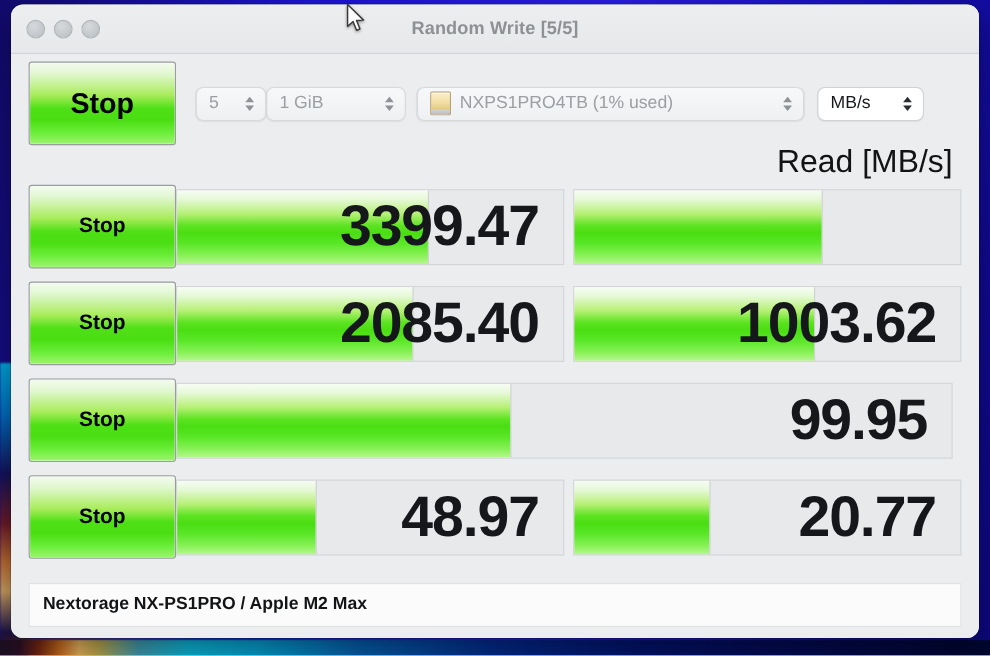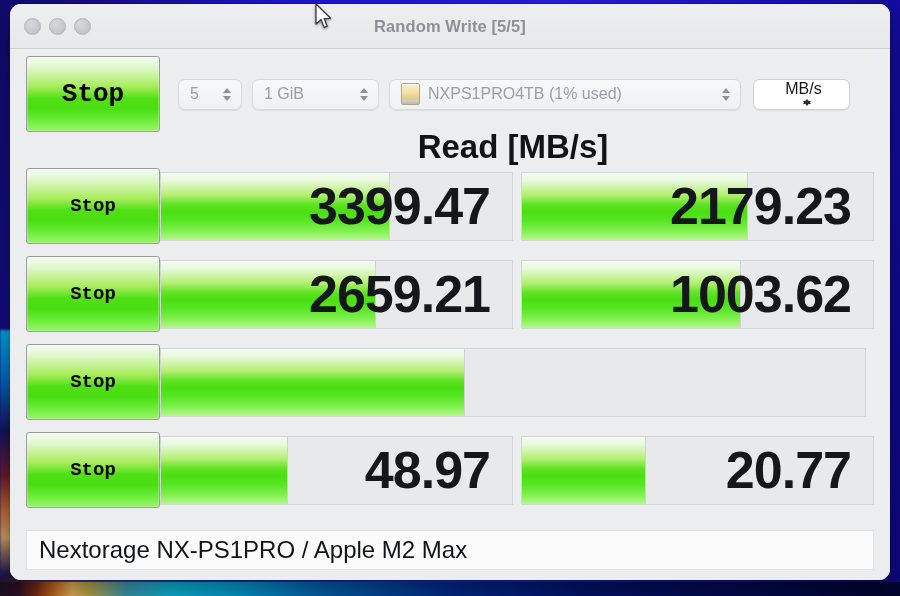--- a/index.html
+++ b/index.html
@@ -157,21 +157,20 @@
        #6bee3a 86%,
        #9df46e 100%);
     color: #000;
     font-weight: bold;
     font-size: 26px;
     display: flex;
     align-items: center;
     justify-content: center;
     cursor: pointer;
     box-shadow: inset 0 0 0 0.5px rgba(255,255,255,0.5);
-    font-family: Liberation Mono, monospace;
   }
   .stop-btn.small { font-size: 19px; }
 
   .popup {
     height: 31px;
     border-radius: 7px;
     background: linear-gradient(180deg,#f7f8f9 0%, #eef0f1 100%);
     border: 0.5px solid #d7dadd;
     box-shadow: 0 0.5px 1px rgba(0,0,0,0.07);
     display: flex;
@@ -180,21 +179,20 @@
     padding: 0 7px 0 11px;
     color: #9b9ea2;
     font-size: 16px;
     cursor: pointer;
     box-sizing: border-box;
   }
   .popup.plain {
     background: #ffffff;
     border: 0.5px solid #d0d3d6;
     color: #15171a;
-    flex-direction: column;
   }
   .popup .lbl { white-space: nowrap; overflow: hidden; }
   .chev {
     width: 13px; height: 19px;
     flex: 0 0 13px;
     position: relative;
     margin-left: 8px;
   }
   .chev::before, .chev::after {
     content: "";
@@ -203,21 +201,21 @@
     width: 0; height: 0;
     border-left: 4.5px solid transparent;
     border-right: 4.5px solid transparent;
   }
   .chev::before { top: 3px; border-bottom: 5px solid #8e9195; }
   .chev::after  { bottom: 3px; border-top: 5px solid #8e9195; }
   .popup.plain .chev::before { border-bottom-color: #2b2e31; }
   .popup.plain .chev::after  { border-top-color: #2b2e31; }
 
   .pop-count { width: 64px; margin-left: 18px; }
-  .pop-size  { width: 127px; margin-left: 10px; }
+  .pop-size  { width: 127px; }
   .pop-drive { width: 352px; margin-left: 10px; text-align: right; }
   .pop-unit  { width: 97px; margin-left: 12px; }
 
   .drive-icon {
     width: 17px; height: 20px;
     flex: 0 0 17px;
     margin-right: 8px;
     border-radius: 2px;
     background: linear-gradient(180deg,#fbf0cc 0%, #f2dfa4 45%, #e3c87c 80%, #cfcfcf 82%, #b9bcbe 100%);
     border: 0.5px solid #b6a477;
@@ -227,23 +225,23 @@
 
   
   .headrow {
     display: flex;
     height: 44px;
     flex: 0 0 44px;
     align-items: center;
   }
   .head-cell {
     flex: 1 1 0;
-    text-align: center;
-    font-size: 33px;
-    font-weight: bold;
+    text-align: right;
+    font-size: 29px;
+    font-weight: normal;
     color: #111315;
   }
   .head-spacer { width: 134px; flex: 0 0 134px; }
   .head-gap { width: 8px; flex: 0 0 8px; }
 
   
   .rows {
     display: flex;
     flex-direction: column;
     flex: 1 1 auto;
@@ -298,22 +296,22 @@
   .statusbar {
     margin-top: 14px;
     height: 40px;
     flex: 0 0 40px;
     background: #fbfbfb;
     border: 1px solid #dfe1e3;
     display: flex;
     align-items: center;
     padding: 0 0 0 12px;
     box-sizing: border-box;
-    font-size: 24px;
-    font-weight: normal;
+    font-size: 16px;
+    font-weight: bold;
     color: #121416;
   }
 
   
   #cursor {
     position: absolute;
     left: 314px;
     top: 2px;
     width: 20px;
     height: 30px;
@@ -383,43 +381,43 @@
             <div class="btn-col">
               <div class="stop-btn small">Stop</div>
             </div>
             <div class="meter">
               <div class="fill" style="width:65%"></div>
               <div class="val">3399.47</div>
             </div>
             <div class="cell-gap"></div>
             <div class="meter">
               <div class="fill" style="width:64%"></div>
-              <div class="val">2179.23</div>
             </div>
           </div>
           <div class="row">
             <div class="btn-col">
               <div class="stop-btn small">Stop</div>
             </div>
             <div class="meter">
               <div class="fill" style="width:61%"></div>
-              <div class="val">2659.21</div>
+              <div class="val">2085.40</div>
             </div>
             <div class="cell-gap"></div>
             <div class="meter">
               <div class="fill" style="width:62%"></div>
               <div class="val">1003.62</div>
             </div>
           </div>
           <div class="row">
             <div class="btn-col">
               <div class="stop-btn small">Stop</div>
             </div>
             <div class="meter">
               <div class="fill" style="width:43%"></div>
+              <div class="val">99.95</div>
             </div>
             <div class="cell-gap"></div>
           </div>
           <div class="row">
             <div class="btn-col">
               <div class="stop-btn small">Stop</div>
             </div>
             <div class="meter">
               <div class="fill" style="width:36%"></div>
               <div class="val">48.97</div>

